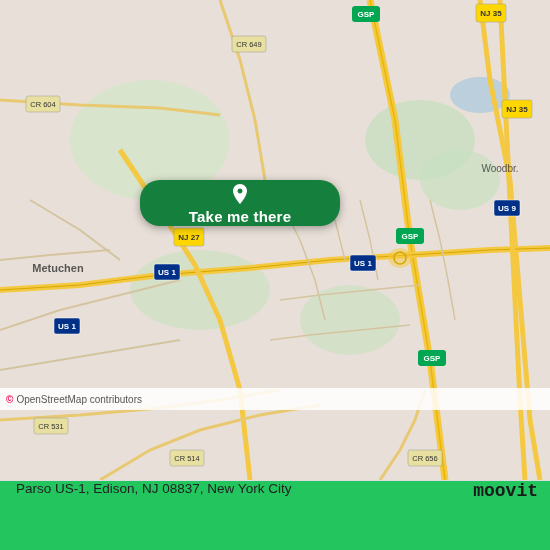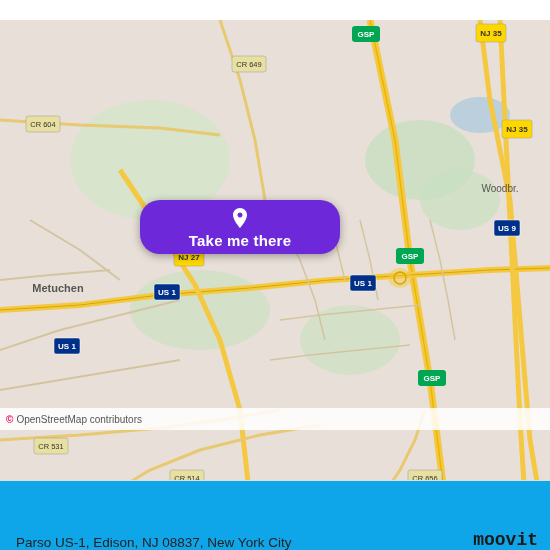--- a/index.html
+++ b/index.html
@@ -11,21 +11,20 @@
       font-family: Arial, sans-serif;
       position: relative;
     }
 
     #map-container {
       width: 550px;
       height: 480px;
       position: relative;
       overflow: hidden;
       background-color: #e8e0d8;
-      margin-top: 20px;
     }
 
     
     .map-bg {
       position: absolute;
       inset: 0;
       background: #e8e0d8;
     }
 
     
@@ -35,22 +34,22 @@
       width: 100%;
       height: 100%;
     }
 
     
     .cta-button {
       position: absolute;
       top: 180px;
       left: 140px;
       width: 200px;
-      height: 54px;
-      background-color: #6d28d9;
+      height: 46px;
+      background-color: #15803d;
       border-radius: 20px;
       display: flex;
       flex-direction: column;
       align-items: center;
       justify-content: center;
       cursor: pointer;
       box-shadow: 0 2px 8px rgba(0,0,0,0.35);
       z-index: 10;
     }
 
@@ -85,23 +84,23 @@
     .attribution-bar .osm-logo {
       color: #e05;
       font-weight: bold;
       margin-right: 3px;
     }
 
     
     .bottom-bar {
       width: 550px;
       height: 70px;
-      background: #0ea5e9;
-      display: flex;
-      align-items: flex-end;
+      background: #22c55e;
+      display: flex;
+      align-items: flex-start;
       justify-content: space-between;
       padding: 0 12px 0 16px;
       border-top: 1px solid #ddd;
       position: absolute;
       bottom: 0;
       left: 0;
     }
 
     .bottom-bar .address {
       font-size: 13.5px;

